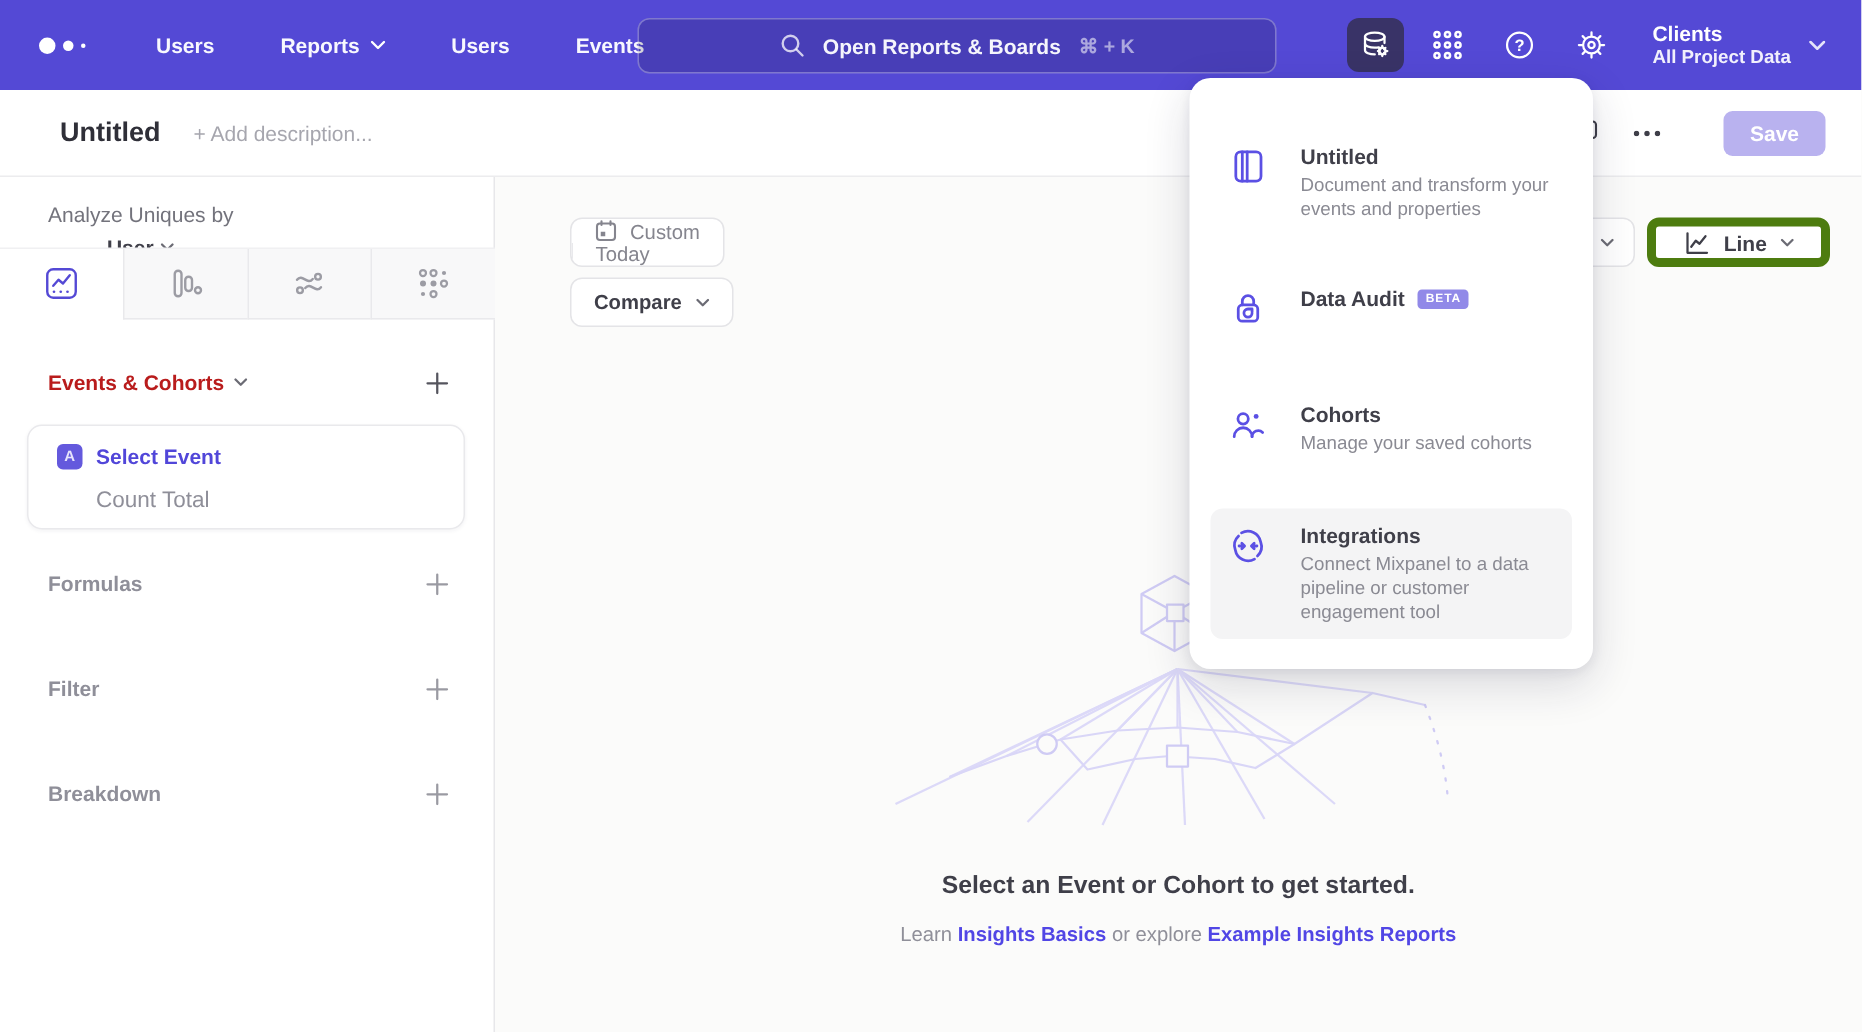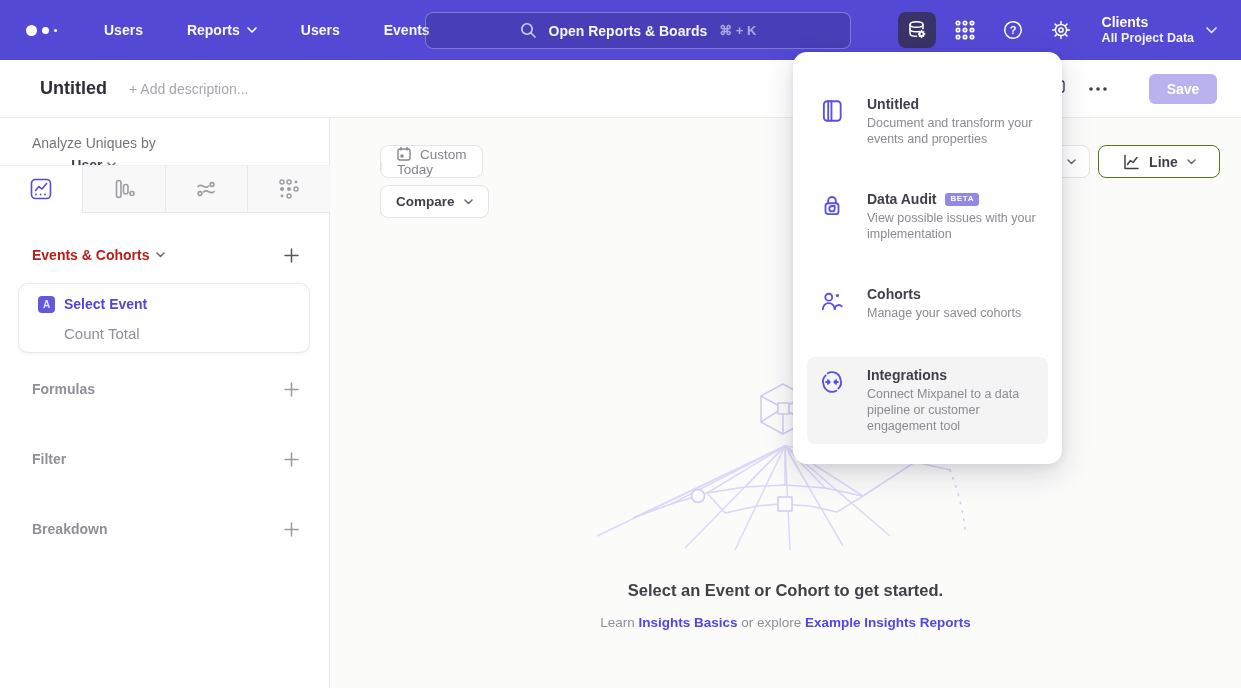--- a/index.html
+++ b/index.html
@@ -89,21 +89,21 @@
     border-radius:8px; display:flex; align-items:center; gap:9px; padding:0 15px;
     font-size:13.5px; font-weight:700; color:#3F3F49; cursor:pointer; z-index:2;
   }
   .cut-dropdown {
     position:absolute; left:1005px; top:145px; width:85px; height:33px; background:#fff;
     border:1px solid #E4E4E7; border-radius:8px; display:flex; align-items:center;
     justify-content:flex-end; padding-right:13px; cursor:pointer; z-index:2;
   }
   .line-btn {
     position:absolute; left:1098px; top:145px; width:122px; height:33px; background:#fff;
-    border:1px solid #4d7c0f; border-radius:8px; display:flex; align-items:center; justify-content:center;
+    border:6px solid #4d7c0f; border-radius:8px; display:flex; align-items:center; justify-content:center;
     gap:9px; font-size:14px; font-weight:700; color:#3F3F49; cursor:pointer; z-index:2;
   }
   
   .illustration { position:absolute; left:585px; top:378px; z-index:1; }
   .empty-text { position:absolute; left:330px; width:911px; top:581px; text-align:center; z-index:2; }
   .empty-title { font-size:16.5px; font-weight:700; color:#3F3F49; }
   .empty-sub { margin-top:15px; font-size:13.5px; color:#8F8F99; }
   .empty-sub a { color:#5146E5; font-weight:700; text-decoration:none; cursor:pointer; }
   
   .menu-panel {
@@ -450,21 +450,20 @@
         <path d="M8.5 9.5 V7.2 a3.5 3.5 0 0 1 7 0 V9"></path>
         <rect x="6" y="9.5" width="12" height="10" rx="2.5"></rect>
         <path d="M14.5 14.5 a2.5 2.5 0 1 1 -2.5 -2.5 h2.5 v2"></path>
       </svg>
     </span>
     <span>
       <span class="menu-title-row">
         <span class="menu-title">Data Audit</span>
         <span class="beta-badge">BETA</span>
       </span>
-      <div class="menu-desc">View possible issues with your implementation</div>
     </span>
   </div>
 
   <div class="menu-item">
     <span class="menu-icon">
       <svg width="26" height="26" viewBox="0 0 24 24" fill="none" stroke="#5B50E4" stroke-width="1.7" stroke-linecap="round">
         <circle cx="9" cy="8.5" r="3.2"></circle>
         <path d="M3.5 19.5 a5.5 5.5 0 0 1 11 0"></path>
         <circle cx="17" cy="7" r="1.5" fill="#5B50E4" stroke="none"></circle>
         <path d="M14.5 19.5 a3.8 3.8 0 0 1 6.5 -2.6"></path>

